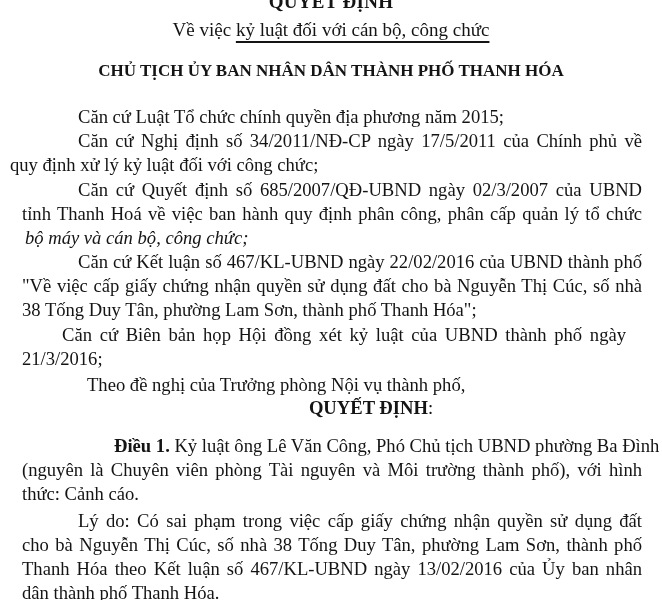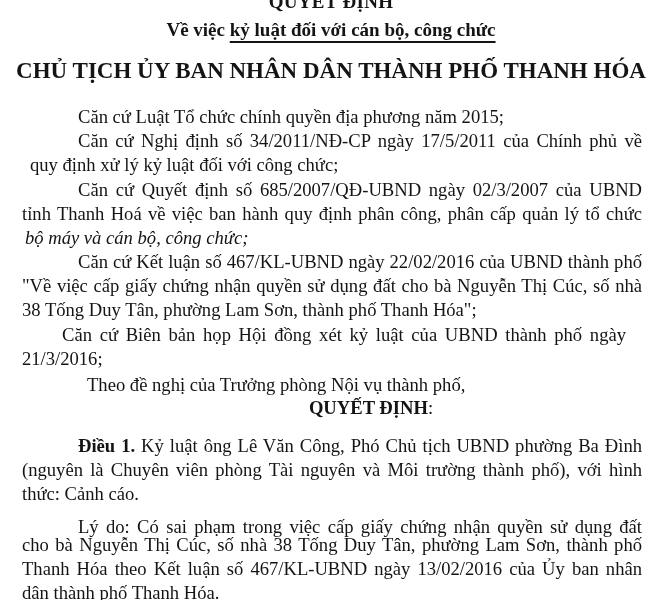--- a/index.html
+++ b/index.html
@@ -1,61 +1,61 @@
 <!DOCTYPE html>
 <html><head>
 <meta charset="utf-8">
 <style>
   html, body { margin: 0; padding: 0; background: #ffffff; }
   body { width: 662px; height: 600px; overflow: hidden; position: relative;
          font-family: "Liberation Serif", "DejaVu Serif", serif; color: #141414; }
   .line { position: absolute; white-space: nowrap; font-size: 18.6px; line-height: 20px; text-align: right; }
   .just { text-align: justify; text-align-last: justify; }
   .center { text-align: center; left: 0; width: 662px; }
-  .bold { font-weight: bold; }
+  .bold { font-weight: bold; margin-left: 36px; }
   .title-top { top: -8px; font-size: 19px; font-weight: bold; letter-spacing: 0.3px; }
-  .subtitle { top: 20px; font-size: 19px; font-weight: bold; }
+  .subtitle { top: 20px; font-size: 19px; font-weight: normal; }
   .subtitle .u { text-decoration: underline; text-decoration-thickness: 1.5px; text-underline-offset: 5px; }
-  .authority { top: 61px; font-size: 23px; font-weight: bold; }
+  .authority { top: 61px; font-size: 17px; font-weight: bold; }
   .decide { font-size: 18.6px; font-weight: bold; }
 </style>
 </head>
 <body>
 
 <div>
 
   <div class="line center title-top">QUYẾT ĐỊNH</div>
 
   <div class="line center subtitle">
     <span>Về việc </span><span class="u">kỷ luật đối với cán bộ, công chức</span>
   </div>
 
   <div class="line center authority">CHỦ TỊCH ỦY BAN NHÂN DÂN THÀNH PHỐ THANH HÓA</div>
 
   <div class="line" style="top:107px; left:78px;">Căn cứ Luật Tổ chức chính quyền địa phương năm 2015;</div>
   <div class="line just" style="top:131px; left:78px; width:564px;">Căn cứ Nghị định số 34/2011/NĐ-CP ngày 17/5/2011 của Chính phủ về</div>
-  <div class="line" style="top:155px; left:30px;">quy định xử lý kỷ luật đối với công chức;</div>
+  <div class="line" style="top:155px; left:10px;">quy định xử lý kỷ luật đối với công chức;</div>
   <div class="line just" style="top:180px; left:78px; width:564px;">Căn cứ Quyết định số 685/2007/QĐ-UBND ngày 02/3/2007 của UBND</div>
   <div class="line just" style="top:204px; left:22px; width:620px;">tỉnh Thanh Hoá về việc ban hành quy định phân công, phân cấp quản lý tổ chức</div>
   <div class="line" style="top:228px; left:25px;font-style:italic;">bộ máy và cán bộ, công chức;</div>
   <div class="line just" style="top:252px; left:78px; width:564px;">Căn cứ Kết luận số 467/KL-UBND ngày 22/02/2016 của UBND thành phố</div>
   <div class="line just" style="top:276px; left:22px; width:620px;">"Về việc cấp giấy chứng nhận quyền sử dụng đất cho bà Nguyễn Thị Cúc, số nhà</div>
   <div class="line" style="top:300px; left:22px;font-family:Liberation Serif, serif;">38 Tống Duy Tân, phường Lam Sơn, thành phố Thanh Hóa";</div>
   <div class="line just" style="top:325px; left:62px; width:564px;">Căn cứ Biên bản họp Hội đồng xét kỷ luật của UBND thành phố ngày</div>
   <div class="line" style="top:349px; left:22px;">21/3/2016;</div>
   <div class="line" style="top:375px; left:78px;margin-left:9px;">Theo đề nghị của Trưởng phòng Nội vụ thành phố,</div>
 
   <div class="line center" style="top:398px;padding-left:40px;">
     <span class="decide">QUYẾT ĐỊNH</span><span>:</span>
   </div>
 
   <div class="line just" style="top:436px; left:78px; width:564px;">
     <span class="bold">Điều 1.</span><span> Kỷ luật ông Lê Văn Công, Phó Chủ tịch UBND phường Ba Đình</span>
   </div>
   <div class="line just" style="top:460px; left:22px; width:620px;">(nguyên là Chuyên viên phòng Tài nguyên và Môi trường thành phố), với hình</div>
   <div class="line" style="top:484px; left:22px;">thức: Cảnh cáo.</div>
 
-  <div class="line just" style="top:511px; left:78px; width:564px;margin-top:6px;">Lý do: Có sai phạm trong việc cấp giấy chứng nhận quyền sử dụng đất</div>
+  <div class="line just" style="top:511px; left:78px; width:564px;">Lý do: Có sai phạm trong việc cấp giấy chứng nhận quyền sử dụng đất</div>
   <div class="line just" style="top:535px; left:22px; width:620px;">cho bà Nguyễn Thị Cúc, số nhà 38 Tống Duy Tân, phường Lam Sơn, thành phố</div>
   <div class="line just" style="top:559px; left:22px; width:620px;">Thanh Hóa theo Kết luận số 467/KL-UBND ngày 13/02/2016 của Ủy ban nhân</div>
   <div class="line" style="top:583px; left:22px;">dân thành phố Thanh Hóa.</div>
 
 </div>
 
 </body></html>

